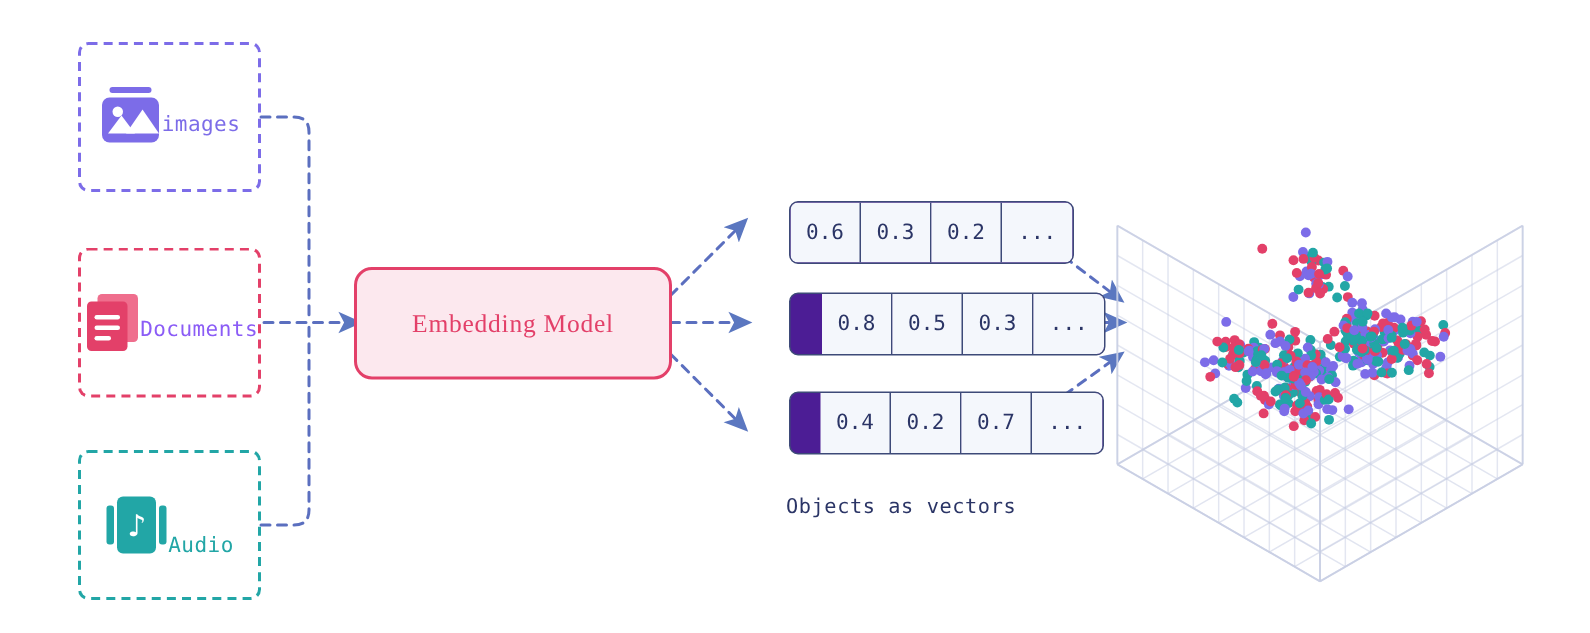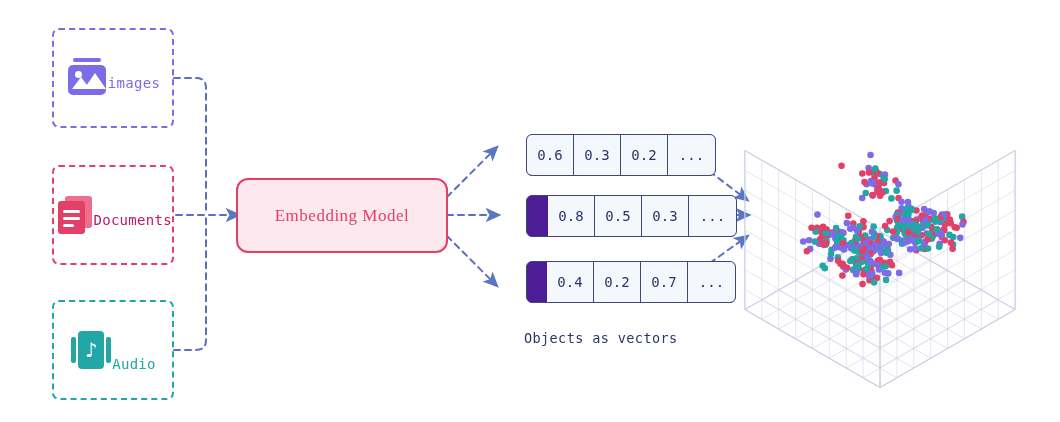--- a/index.html
+++ b/index.html
@@ -232,21 +232,21 @@
   </div>
 
   <div class="src-box" id="box-documents" style="left:52px; top:165px; width:122px; height:100px; border-color:#e34069;">
     <div class="icon-wrap">
       <div class="ico-doc-back" style="background:#ef6e8d;"></div>
       <div class="ico-doc-front" style="background:#e34069;"></div>
       <div class="ico-doc-line" style="left:9px; top:16px; width:17px;"></div>
       <div class="ico-doc-line" style="left:9px; top:23px; width:17px;"></div>
       <div class="ico-doc-line" style="left:9px; top:30px; width:11px;"></div>
     </div>
-    <div class="src-label" style="color:#be185d;">Documents</div>
+    <div class="src-label" style="color:#8b5cf6;">Documents</div>
   </div>
 
   <div class="src-box" id="box-audio" style="left:52px; top:300px; width:122px; height:100px; border-color:#22a6a6;">
     <div class="icon-wrap">
       <div class="ico-aud-barl" style="background:#22a6a6;"></div>
       <div class="ico-aud-barr" style="background:#22a6a6;"></div>
       <div class="ico-aud-body" style="background:#22a6a6;"></div>
       <div class="ico-aud-note">♪</div>
     </div>
     <div class="src-label" style="color:#22a6a6;margin-top:28px;">Audio</div>

